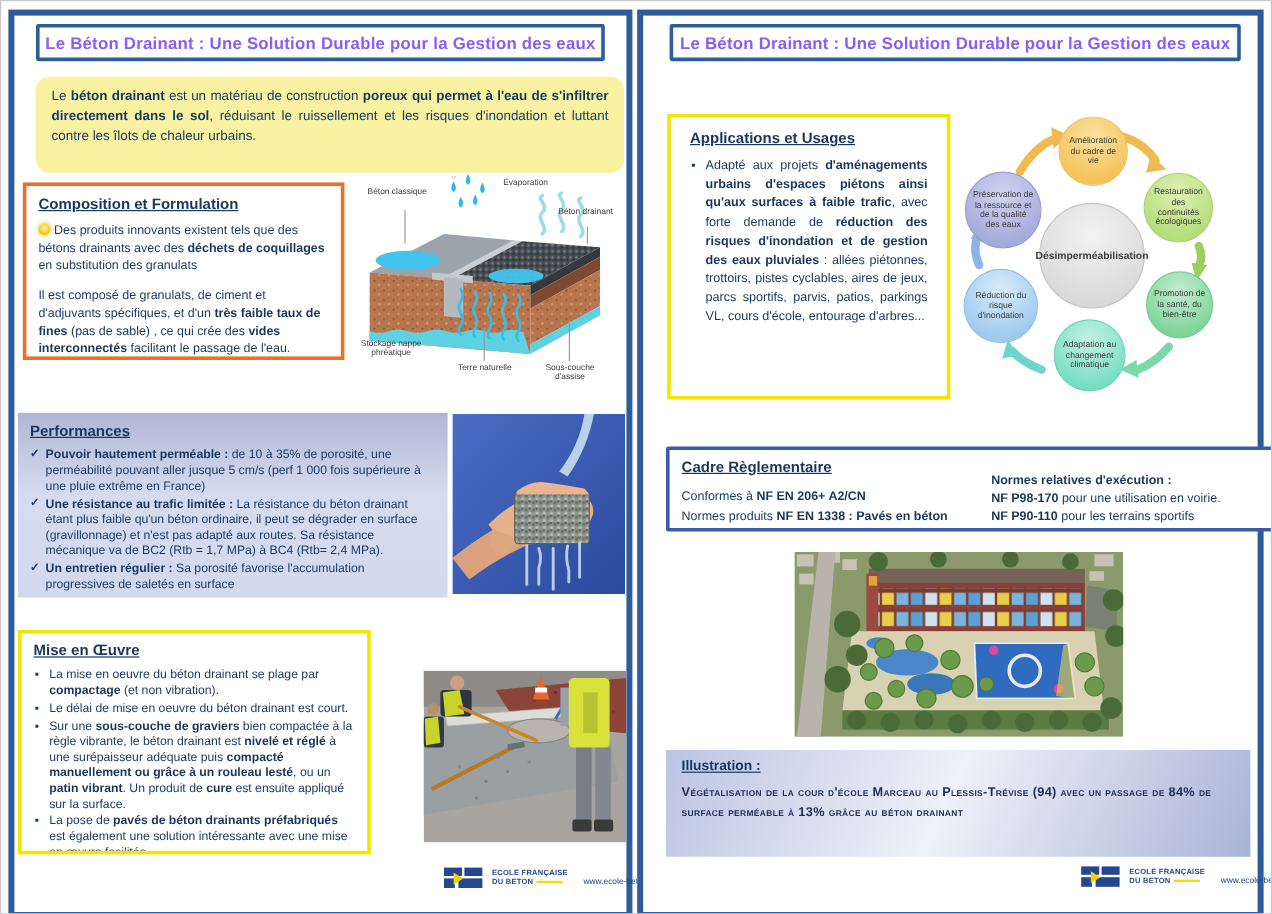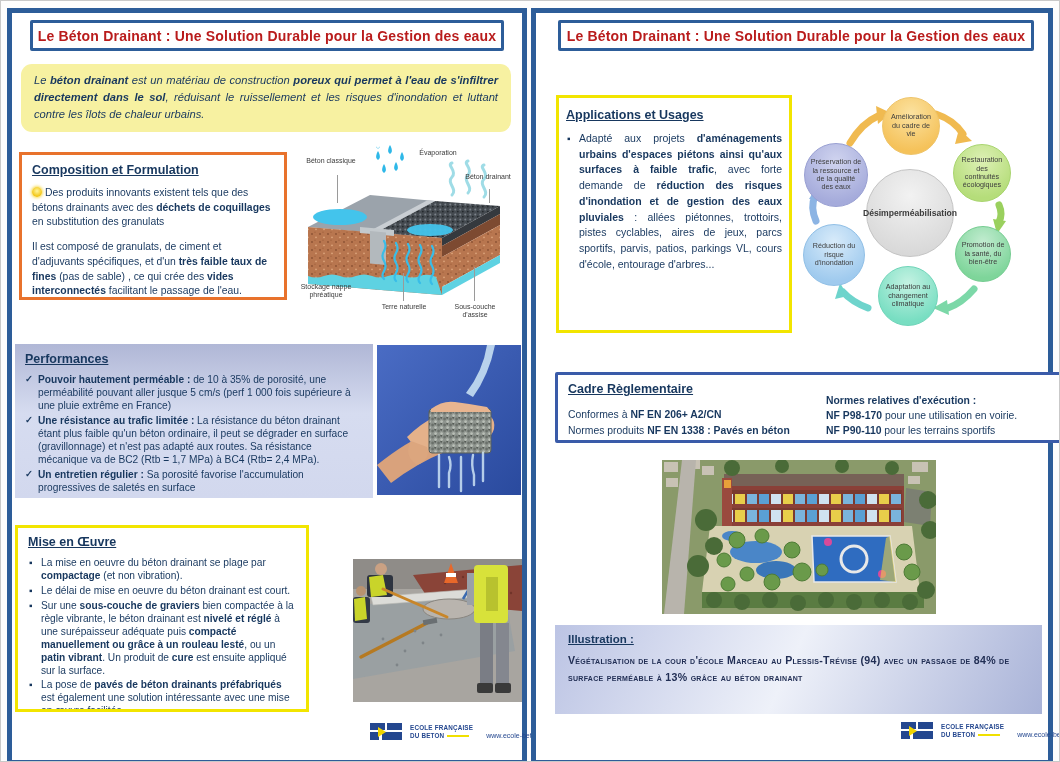--- a/index.html
+++ b/index.html
@@ -4,32 +4,32 @@
 <style>
   html,body{margin:0;padding:0;background:#e9e9e9;}
   body{font-family:"Liberation Sans", sans-serif;}
   .canvas{position:relative;width:1060px;height:762px;background:#fdfdfd;border:1px solid #c9c9c9;box-sizing:border-box;overflow:hidden;}
   .abs{position:absolute;}
   .page{position:absolute;top:7px;height:747px;background:#ffffff;border:5px solid #2d5d99;box-sizing:content-box;}
   .p1{left:6px;width:510px;}
   .p2{left:530px;width:512px;}
   .page-inner{position:relative;width:100%;height:100%;}
   .title-box{border:3px solid #2d5d99;border-radius:2px;display:flex;align-items:center;justify-content:center;
-    font-weight:bold;font-size:14px;color:#b91c1c;letter-spacing:0.2px;background:#fff;}
+    font-weight:bold;font-size:14px;color:#8b5cf6;letter-spacing:0.2px;background:#fff;}
   .intro{background:#f7f1a1;border-radius:11px;padding:8px 13px;font-size:11.2px;line-height:1.5;
     color:#17375e;text-align:justify;box-sizing:border-box;}
   .b{font-weight:bold;}
   .sec-title{font-weight:bold;font-size:12.5px;color:#17375e;text-decoration:underline;margin:0 0 6px 0;}
   .box{box-sizing:border-box;overflow:hidden;}
   .comp-box{border:3px solid #e8722c;padding:7px 10px;font-size:10.4px;line-height:1.42;color:#17375e;}
   .comp-box p{margin:0 0 10px 0;}
   .perf-box{background:linear-gradient(180deg,#b0b7d6 0%,#d6dcf0 45%,#d2d8ee 100%);padding:7px 10px;
     font-size:10.2px;line-height:1.28;color:#17375e;}
   .mise-box{border:3px solid #f2e500;padding:7px 10px;font-size:10.2px;line-height:1.27;color:#17375e;background:#fff;}
-  .apps-box{border:3px solid #f2e500;padding:8px 7px;font-size:10.5px;line-height:1.5;color:#17375e;background:#fff;}
+  .apps-box{border:3px solid #f2e500;padding:8px 16px;font-size:10.5px;line-height:1.5;color:#17375e;background:#fff;}
   .apps-box li{text-align:justify;}
   ul.plain{list-style:none;margin:0;padding:0;}
   ul.plain li{position:relative;padding-left:13px;margin:0 0 2px 0;}
   ul.checks li::before{content:"✓";position:absolute;left:0;top:0;font-weight:bold;font-size:9.5px;color:#17375e;}
   ul.squares li::before{content:"▪";position:absolute;left:1px;top:0;font-size:10px;color:#17375e;}
   .cadre-box{border:3px solid #3a5ba9;border-radius:2px;font-size:10.4px;color:#17375e;background:#fff;}
   .illus-box{background:linear-gradient(115deg,#bcc4e4 0%,#eef1f9 48%,#a9b3d8 100%);padding:8px 13px;color:#222f55;}
   .illus-caption{font-variant:small-caps;font-weight:bold;font-size:10.6px;line-height:1.65;letter-spacing:0.3px;margin-top:7px;}
   .soil-label{position:absolute;font-size:7px;line-height:1.15;color:#3a3a3a;text-align:center;}
   .leader{position:absolute;width:1px;background:#9a9a9a;}
@@ -64,21 +64,21 @@
 
 <div class="canvas">
 
   <div class="page p1">
     <div class="page-inner">
 
       <div class="abs title-box" style="left:18px;top:7px;width:468px;height:25px;">
         <span>Le Béton Drainant : Une Solution Durable pour la Gestion des eaux</span>
       </div>
 
-      <div class="abs intro" style="left:9px;top:51px;width:490px;height:68px;font-style:italic;"><span>Le </span><span class="b">béton drainant</span><span> est un matériau de construction </span><span class="b">poreux qui permet à l'eau de s'infiltrer directement dans le sol</span><span>, réduisant le ruissellement et les risques d'inondation et luttant contre les îlots de chaleur urbains.</span></div>
+      <div class="abs intro" style="left:18px;top:51px;width:490px;height:80px;"><span>Le </span><span class="b">béton drainant</span><span> est un matériau de construction </span><span class="b">poreux qui permet à l'eau de s'infiltrer directement dans le sol</span><span>, réduisant le ruissellement et les risques d'inondation et luttant contre les îlots de chaleur urbains.</span></div>
 
       <div class="abs box comp-box" style="left:7px;top:139px;width:268px;height:148px;">
         <div class="sec-title">Composition et Formulation</div>
         <p><span class="bulb"></span><span><span>Des produits innovants existent tels que des bétons drainants avec des </span><span class="b">déchets de coquillages</span><span> en substitution des granulats</span></span></p>
         <p><span>Il est composé de granulats, de ciment et d'adjuvants spécifiques, et d'un </span><span class="b">très faible taux de fines</span><span> (pas de sable) , ce qui crée des </span><span class="b">vides interconnectés</span><span> facilitant le passage de l'eau.</span></p>
       </div>
 
       <div class="abs" style="left:282px;top:130px;width:228px;height:200px;">
         <svg width="228" height="200" viewBox="0 0 228 200">
           <defs>

